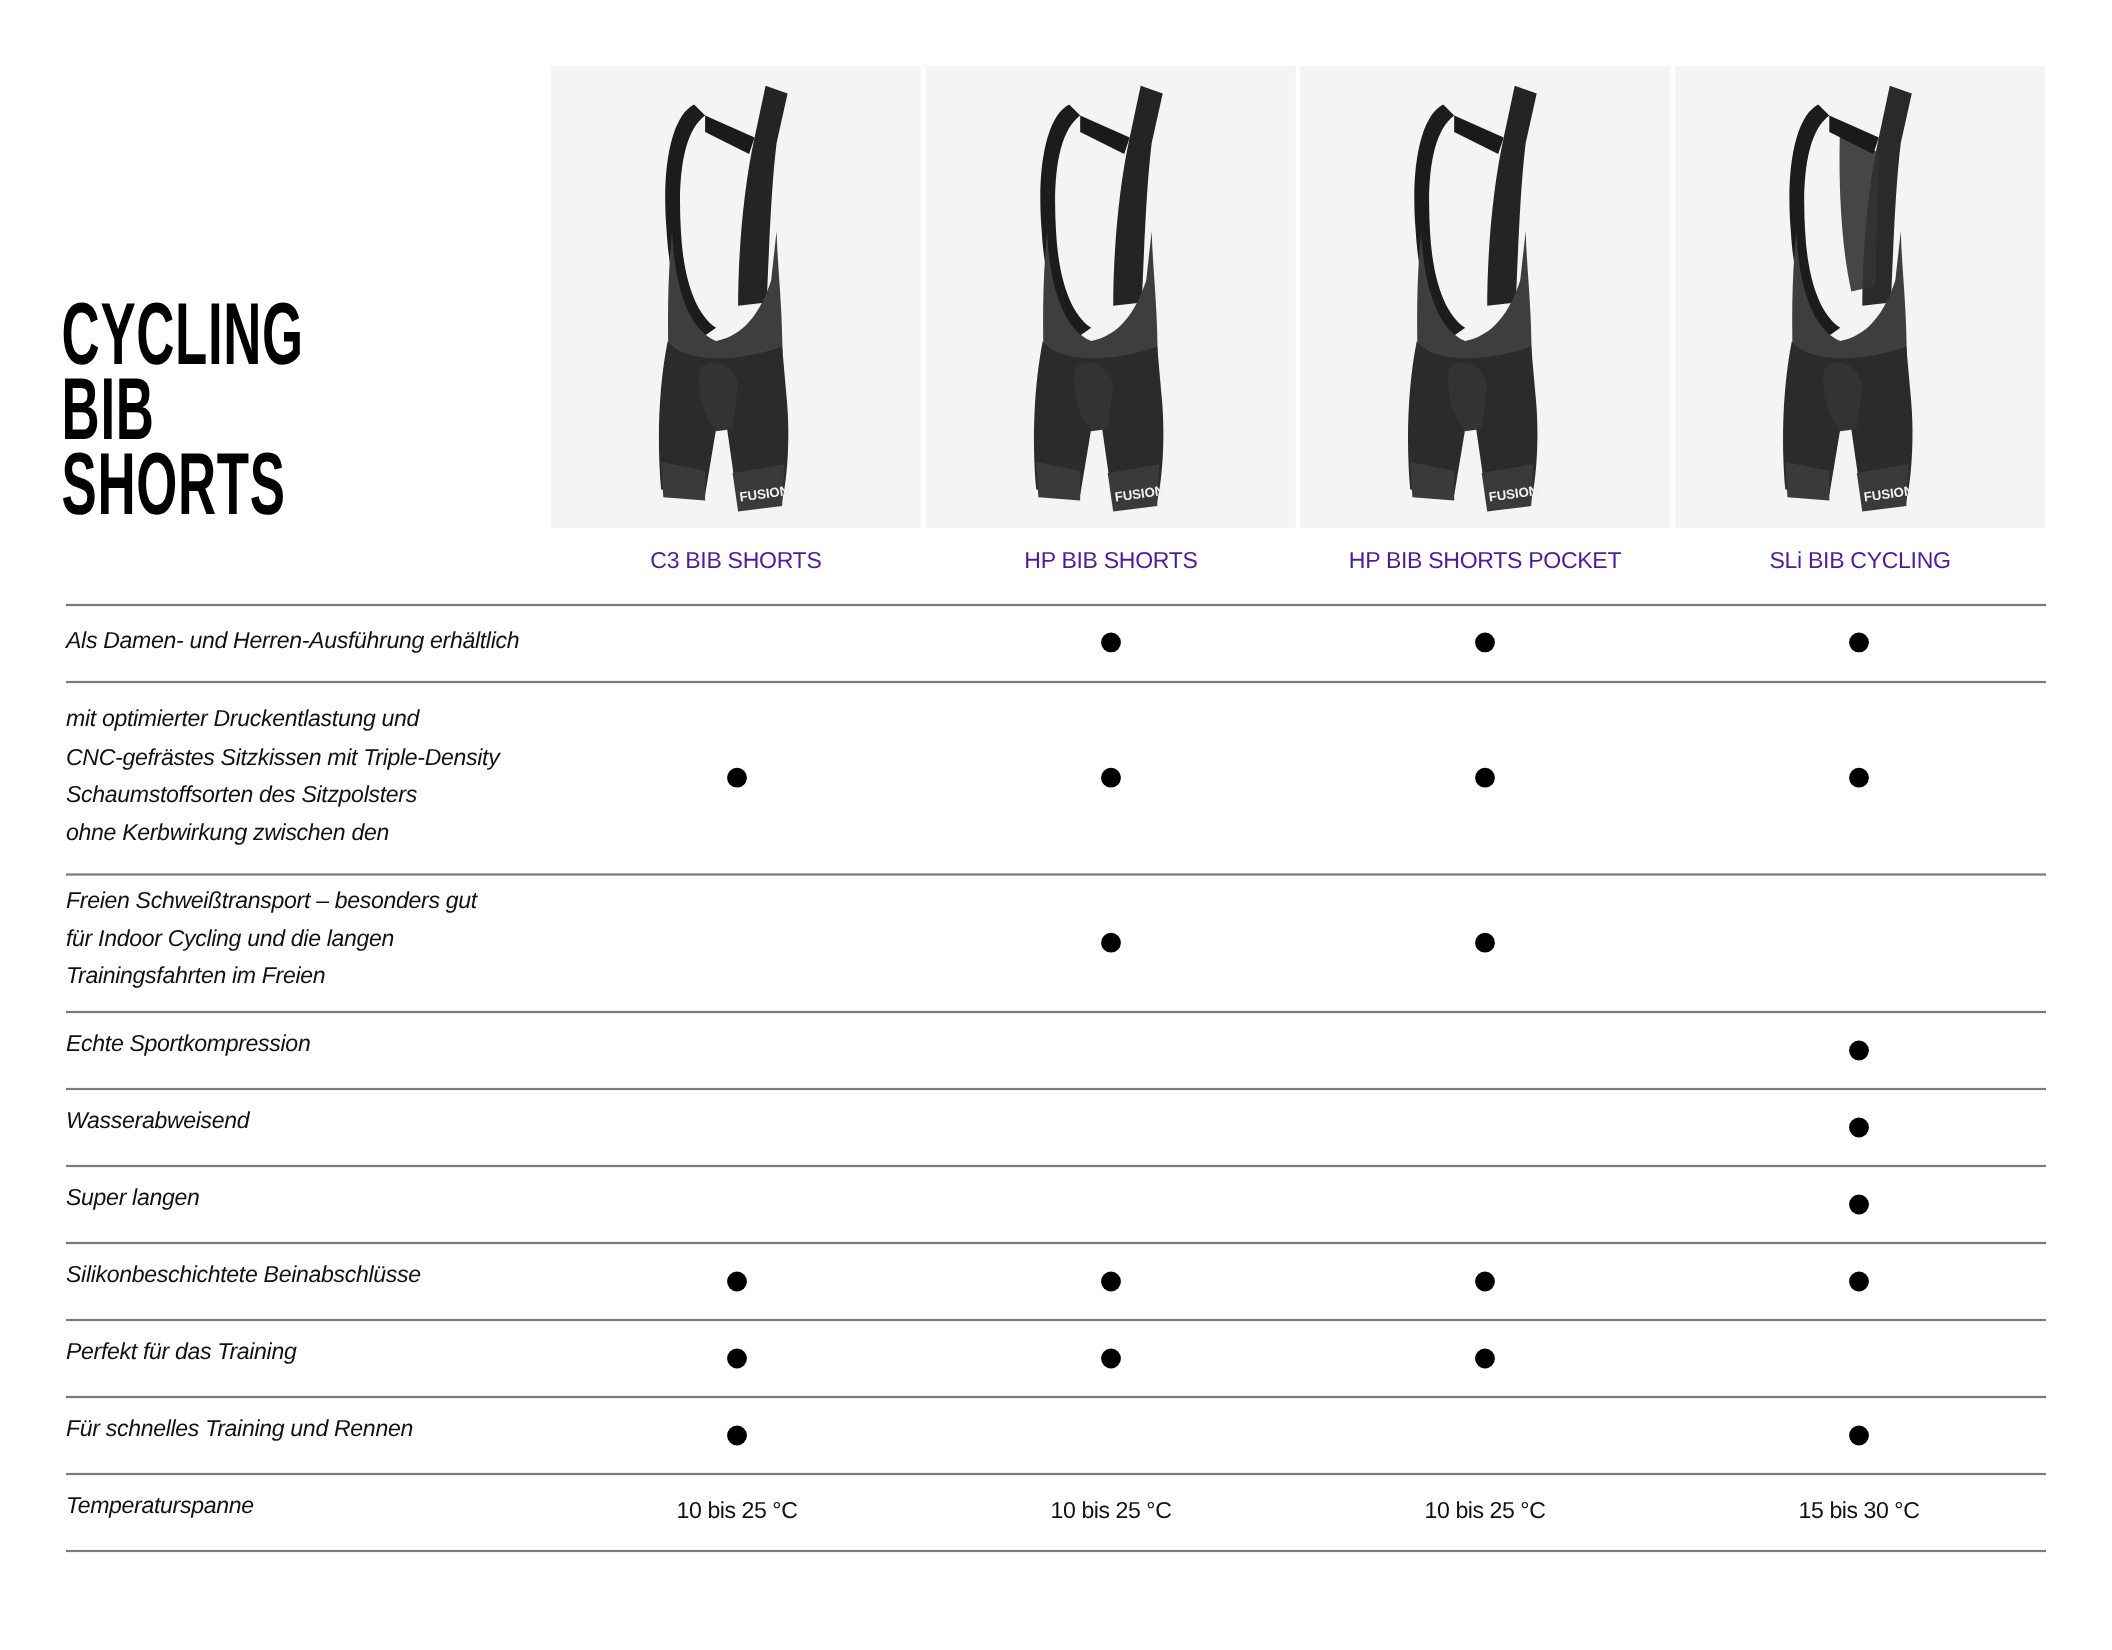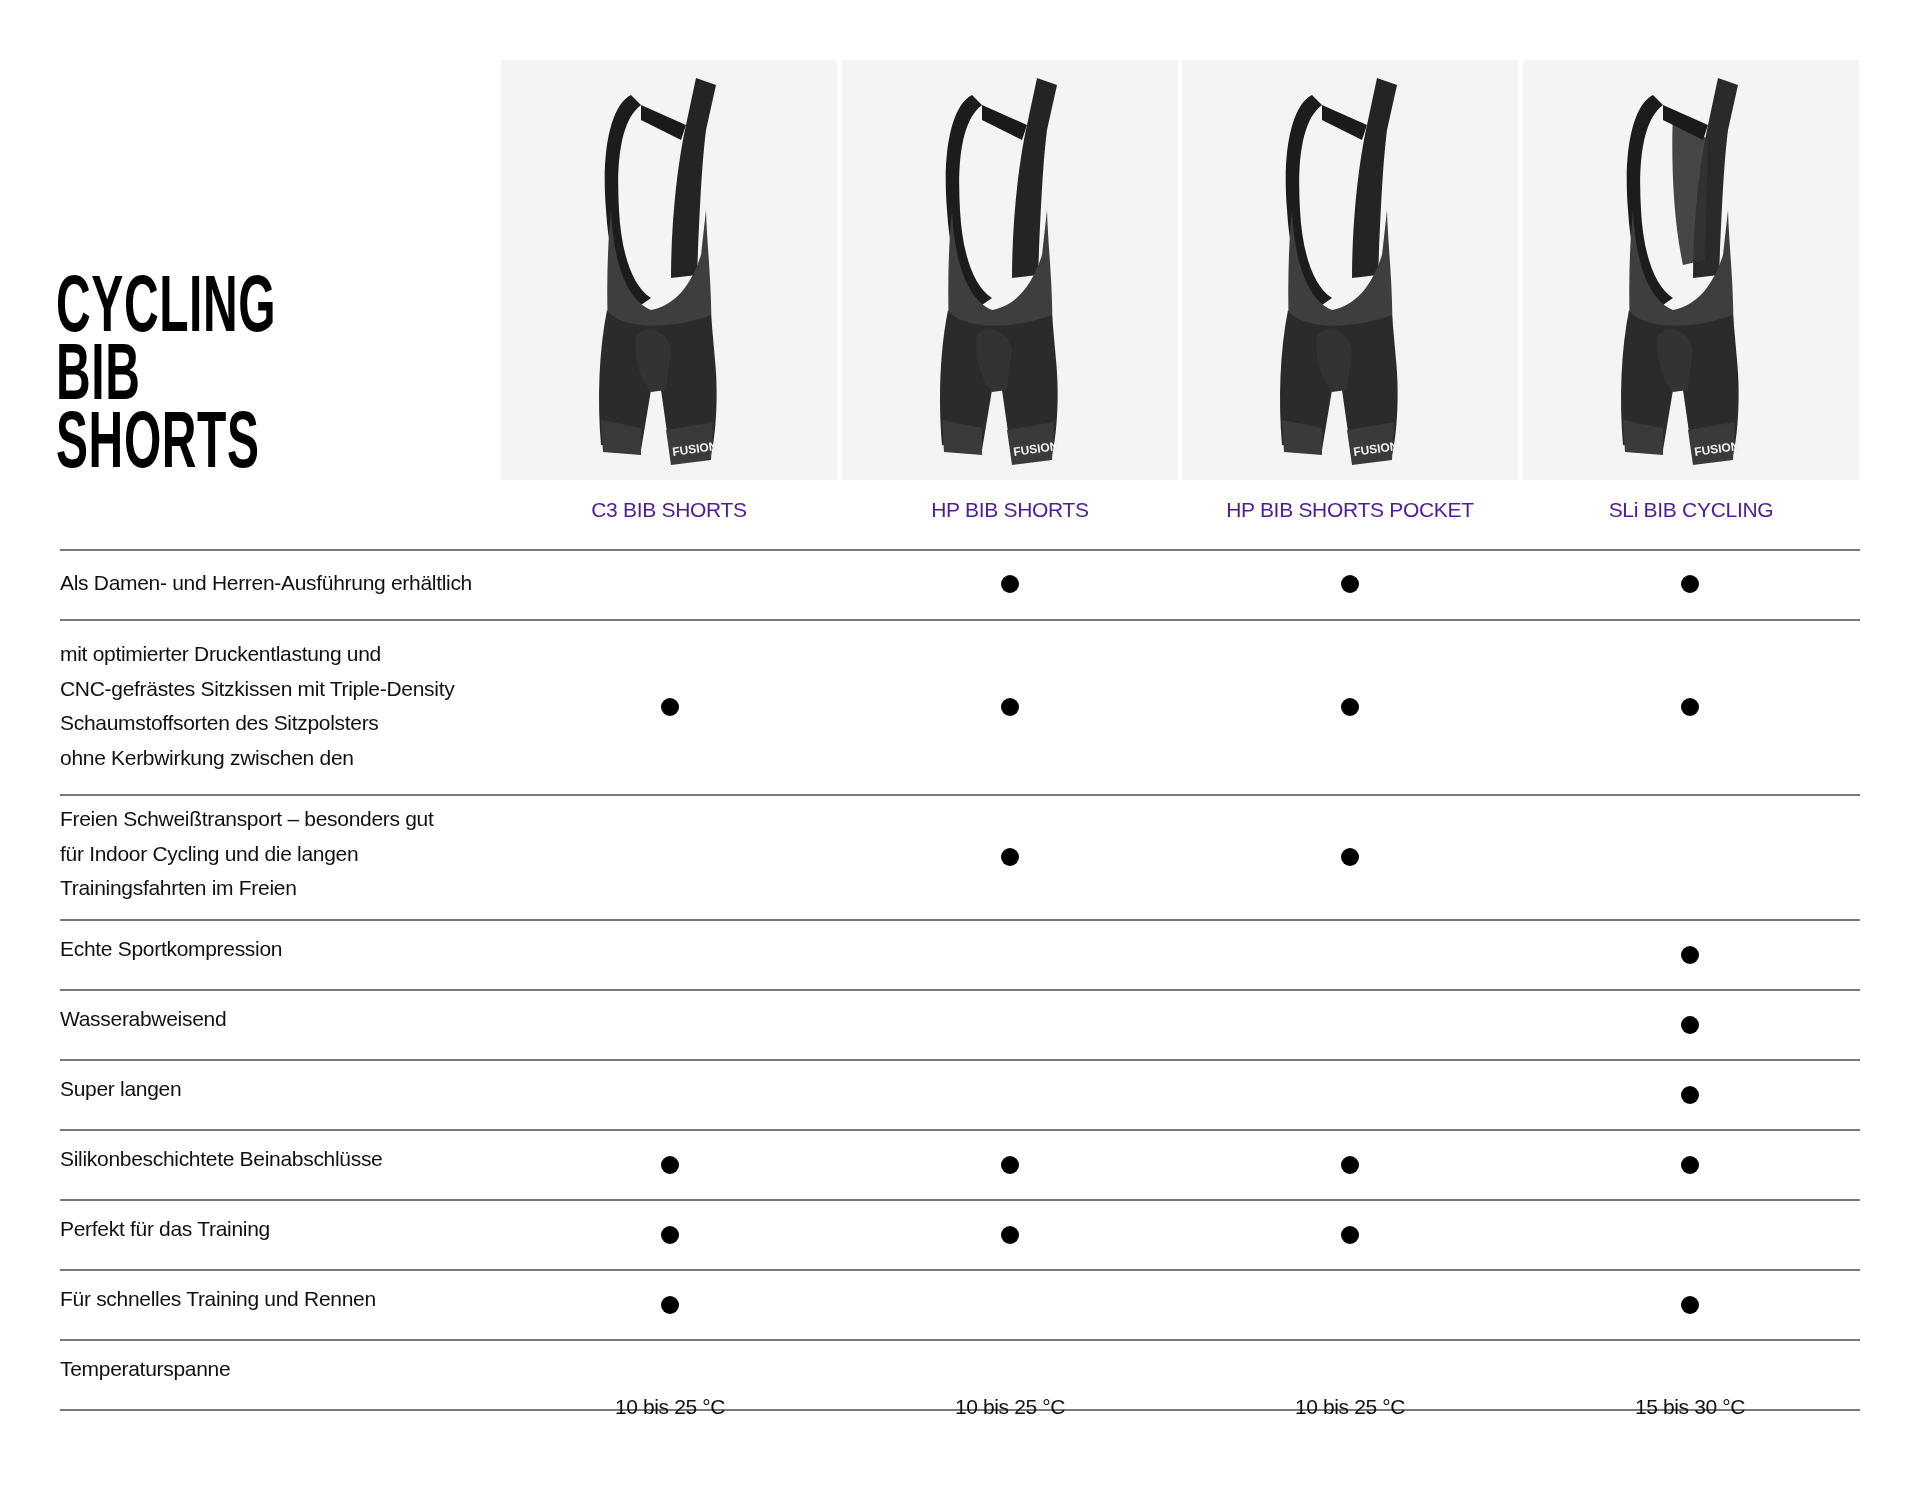--- a/index.html
+++ b/index.html
@@ -14,25 +14,25 @@
 
   .panel { position: absolute; top: 60px; width: 336px; height: 420px; background: #f4f4f4; overflow: hidden; }
   .panel svg { position: absolute; left: 0; top: 0; width: 336px; height: 420px; }
 
   .prod-name { position: absolute; top: 498px; width: 336px; text-align: center;
                font-size: 21px; letter-spacing: -0.3px; color: #4c1d95; white-space: nowrap; }
 
   .hline { position: absolute; left: 60px; width: 1800px; height: 2px; background: #7a7a7a; }
 
   .row-label { position: absolute; left: 60px; width: 440px; font-size: 21px; line-height: 34.5px;
-               letter-spacing: -0.3px; color: #111; }
+               letter-spacing: -0.3px; color: #111; font-style: italic; }
 
   .dot { position: absolute; width: 18px; height: 18px; border-radius: 50%; background: #000; margin-left: -9px; margin-top: -9px; }
 
-  .temp { position: absolute; width: 336px; text-align: center; font-size: 21px; letter-spacing: -0.4px; color: #111; margin-left: -168px; margin-top: 33px; }
+  .temp { position: absolute; width: 336px; text-align: center; font-size: 21px; letter-spacing: -0.4px; color: #111; margin-left: -168px; }
 </style>
 </head>
 <body>
 
 <h1 class="title">
   <span>CYCLING</span>
   <span>BIB</span>
   <span>SHORTS</span>
 </h1>
 

